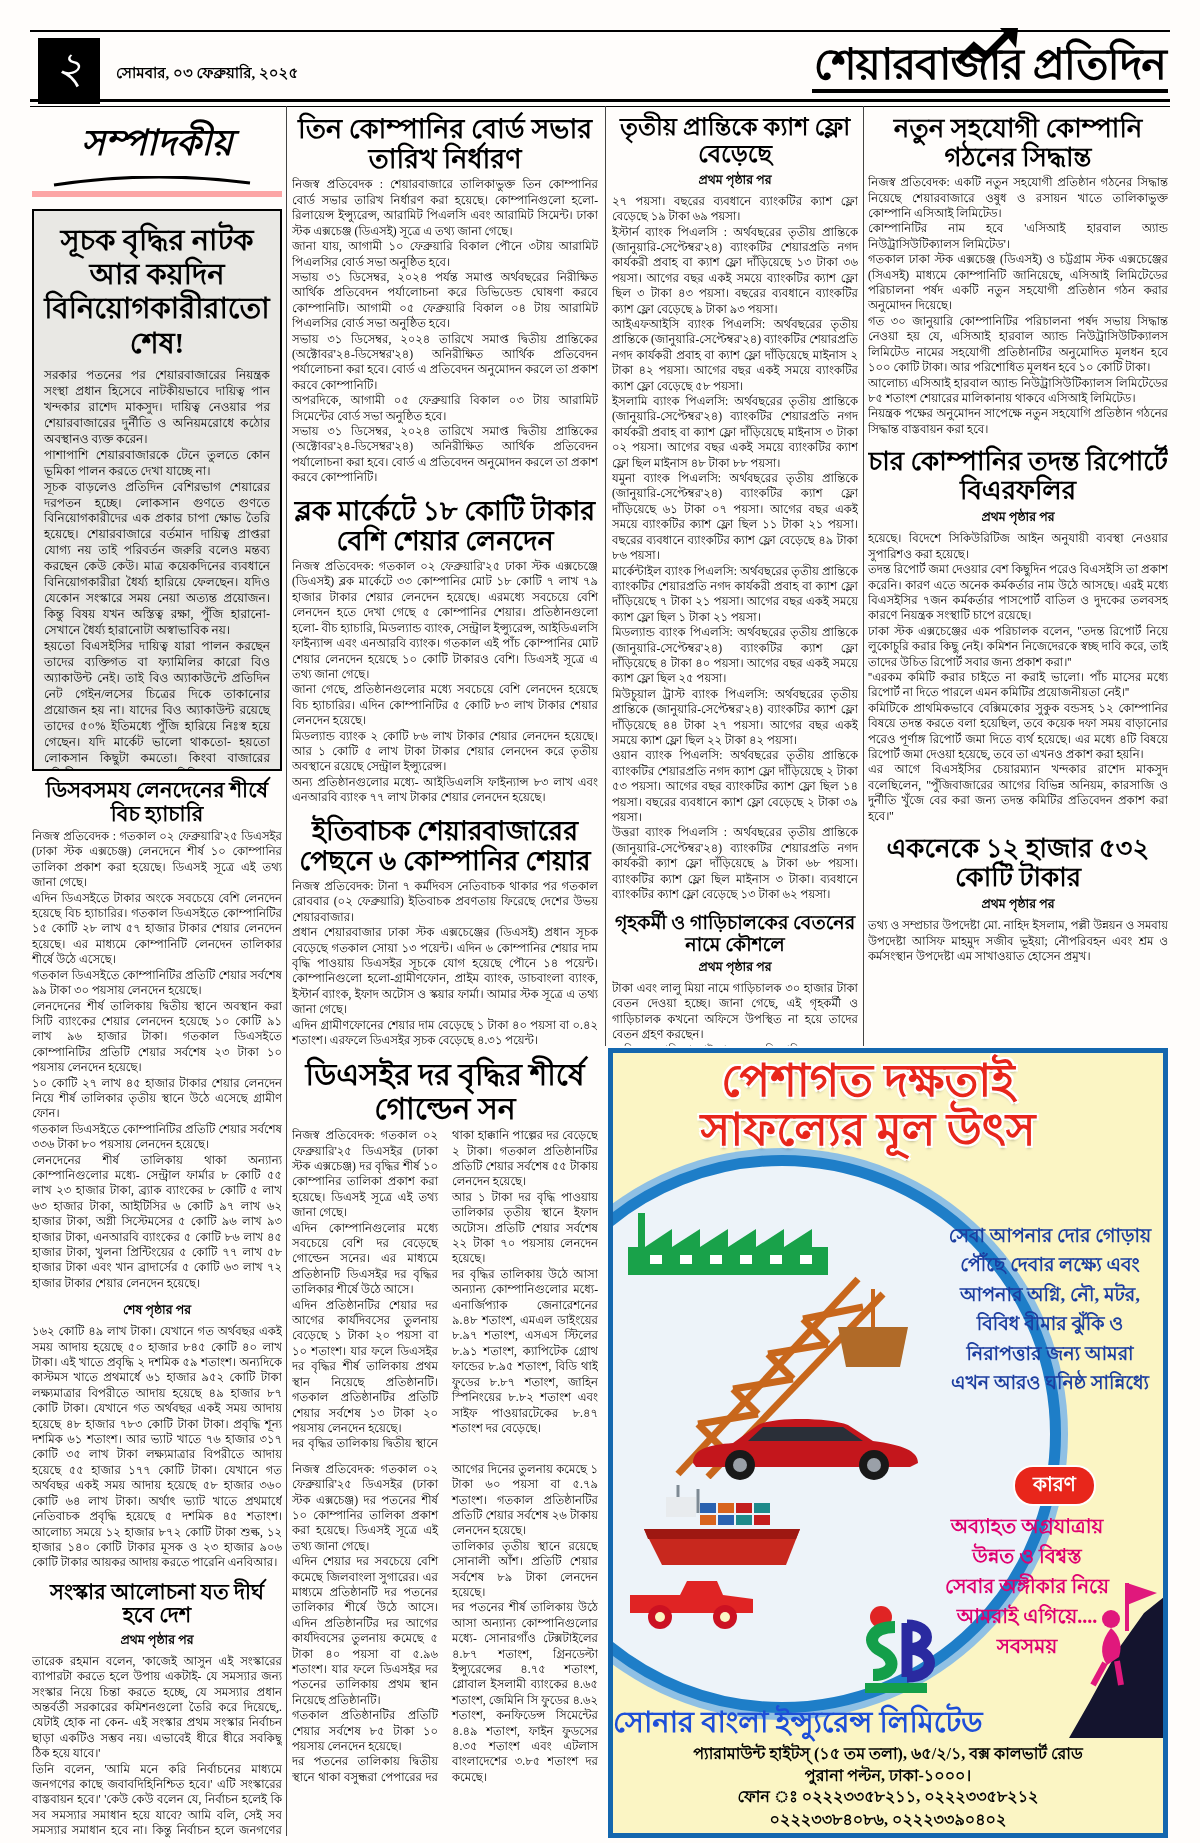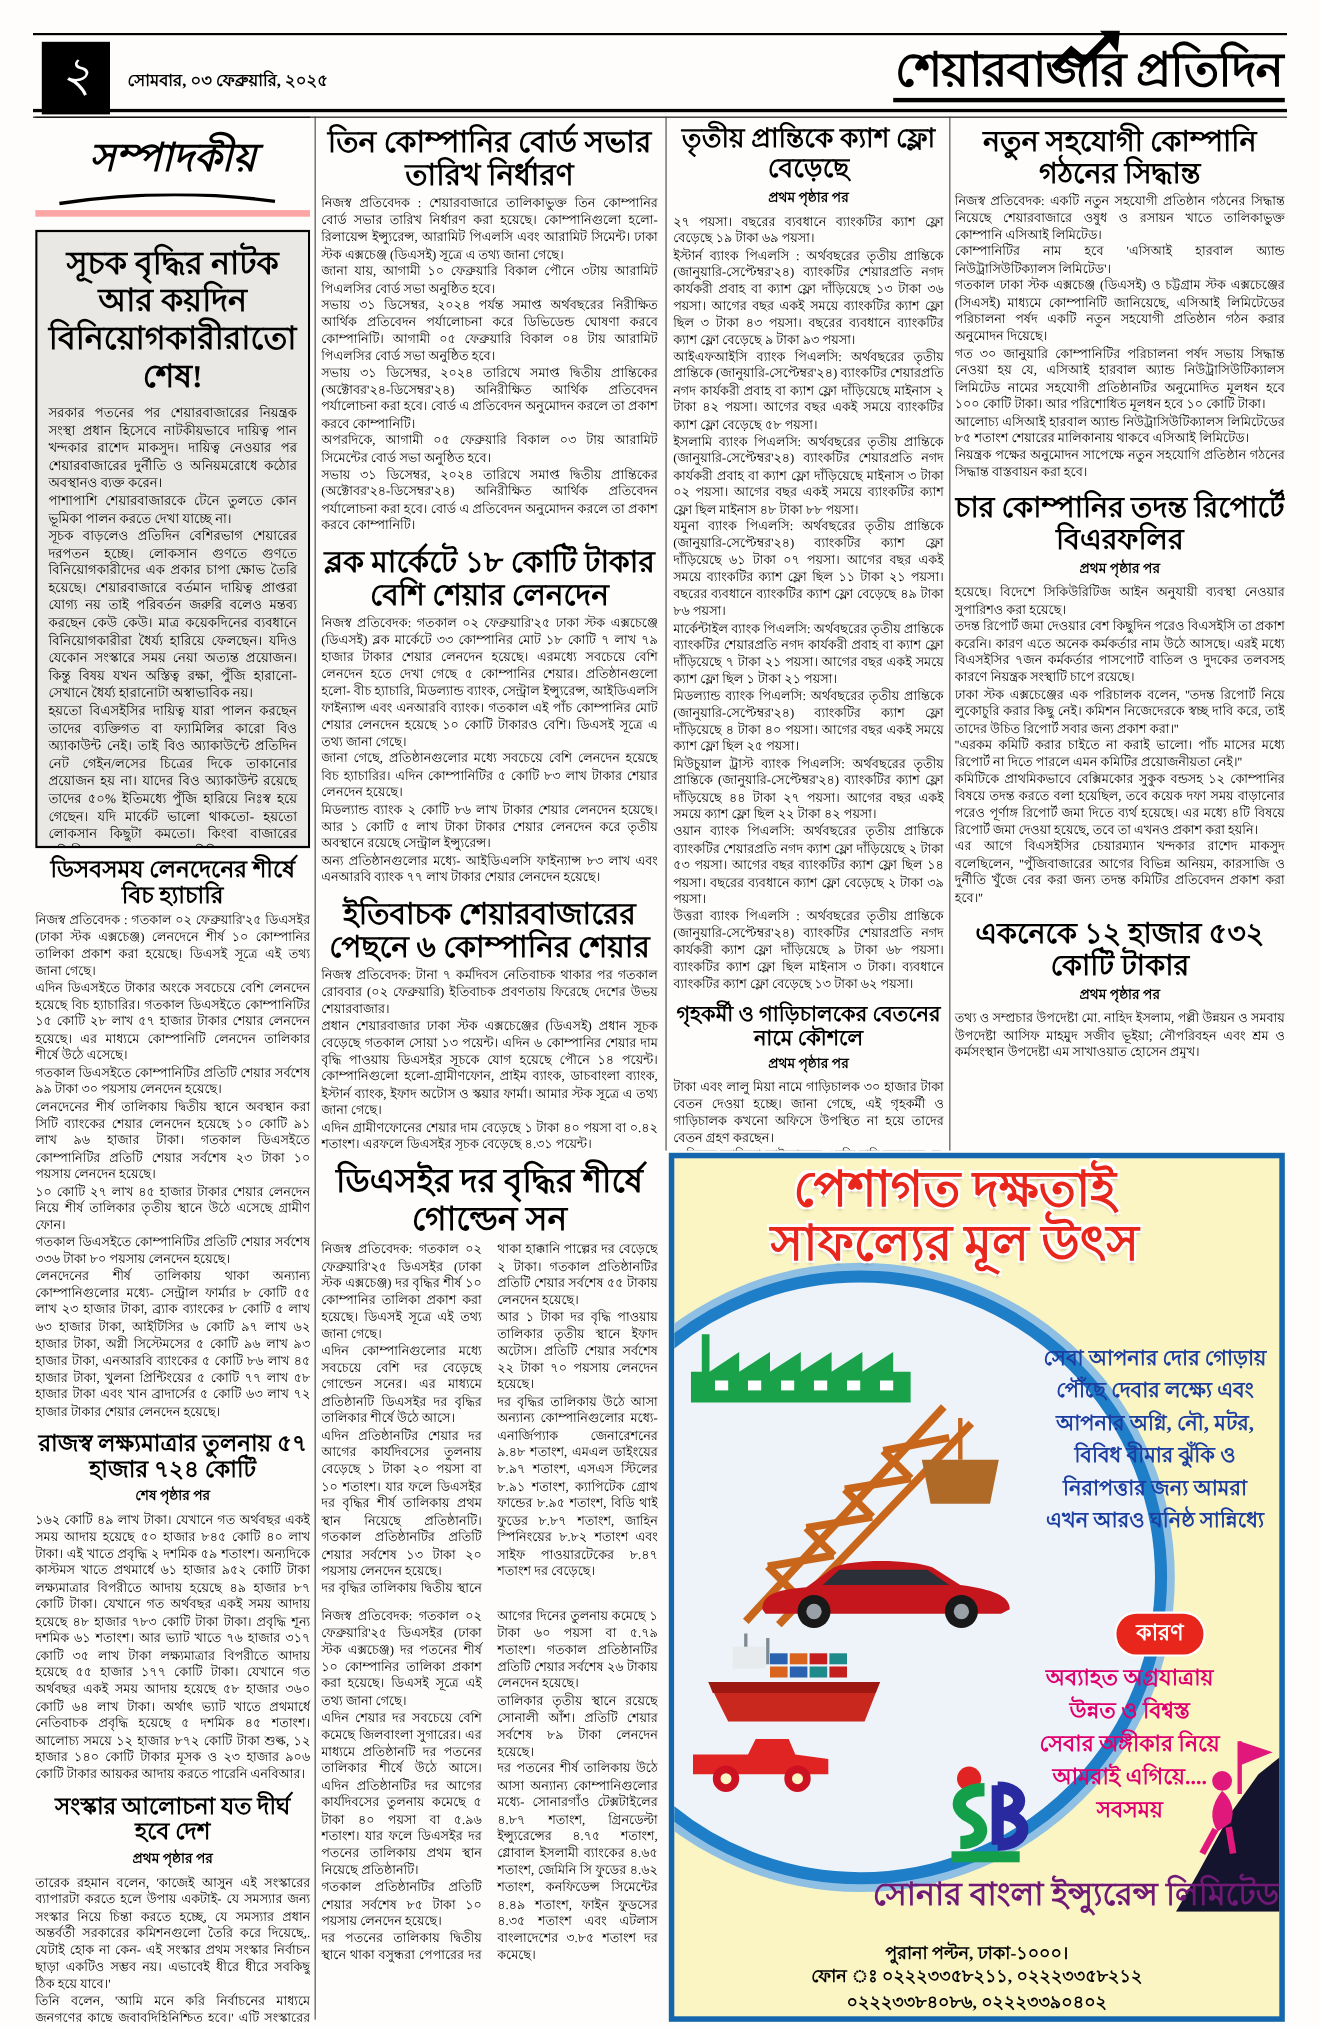--- a/index.html
+++ b/index.html
@@ -49,21 +49,21 @@
   .ad-art{position:absolute;}
   .ad-headline{position:absolute;left:0;right:40px;top:4px;text-align:center;font-weight:bold;
       color:#e8261b;font-size:45px;line-height:1.08;
       text-shadow:-2px -2px 0 #fff,2px -2px 0 #fff,-2px 2px 0 #fff,2px 2px 0 #fff,0 3px 3px rgba(0,0,0,.25);}
   .ad-pitch{position:absolute;left:328px;top:168px;width:218px;text-align:center;font-size:19px;
       font-weight:bold;color:#1c3ea0;line-height:1.55;white-space:pre-line;}
   .ad-reason{position:absolute;left:402px;top:414px;background:#e8261b;color:#fff;font-size:20px;
       font-weight:bold;padding:2px 18px;border-radius:18px;box-shadow:0 0 0 2px #fff;}
   .ad-slogan{position:absolute;left:316px;top:458px;width:196px;text-align:center;font-size:20px;
       font-weight:bold;color:#df0070;line-height:1.5;white-space:pre-line;}
-  .ad-company{position:absolute;left:0;right:0;top:646px;text-align:right;color:#701a75;
+  .ad-company{position:absolute;left:0;right:0;top:646px;text-align:left;color:#1d4ed8;
       font-size:29px;font-weight:bold;}
   .ad-addr{position:absolute;left:0;right:0;text-align:center;font-weight:bold;font-size:16px;}
   .a1{top:688px;} .a2{top:710px;} .a3{top:731px;} .a4{top:754px;}
 </style>
 </head>
 <body>
 
 <div class="page">
   <div class="top-rule"></div>
 
@@ -107,21 +107,20 @@
       <h2>ডিসবসময লেনদেনের শীর্ষে বিচ হ্যাচারি</h2>
       <p class="body">নিজস্ব প্রতিবেদক : গতকাল ০২ ফেব্রুয়ারি'২৫ ডিএসইর (ঢাকা স্টক এক্সচেঞ্জ) লেনদেনে শীর্ষ ১০ কোম্পানির তালিকা প্রকাশ করা হয়েছে। ডিএসই সূত্রে এই তথ্য জানা গেছে।
 এদিন ডিএসইতে টাকার অংকে সবচেয়ে বেশি লেনদেন হয়েছে বিচ হ্যাচারির। গতকাল ডিএসইতে কোম্পানিটির ১৫ কোটি ২৮ লাখ ৫৭ হাজার টাকার শেয়ার লেনদেন হয়েছে। এর মাধ্যমে কোম্পানিটি লেনদেন তালিকার শীর্ষে উঠে এসেছে।
 গতকাল ডিএসইতে কোম্পানিটির প্রতিটি শেয়ার সর্বশেষ ৯৯ টাকা ৩০ পয়সায় লেনদেন হয়েছে।
 লেনদেনের শীর্ষ তালিকায় দ্বিতীয় স্থানে অবস্থান করা সিটি ব্যাংকের শেয়ার লেনদেন হয়েছে ১০ কোটি ৯১ লাখ ৯৬ হাজার টাকা। গতকাল ডিএসইতে কোম্পানিটির প্রতিটি শেয়ার সর্বশেষ ২৩ টাকা ১০ পয়সায় লেনদেন হয়েছে।
 ১০ কোটি ২৭ লাখ ৪৫ হাজার টাকার শেয়ার লেনদেন নিয়ে শীর্ষ তালিকার তৃতীয় স্থানে উঠে এসেছে গ্রামীণ ফোন।
 গতকাল ডিএসইতে কোম্পানিটির প্রতিটি শেয়ার সর্বশেষ ৩৩৬ টাকা ৮০ পয়সায় লেনদেন হয়েছে।
 লেনদেনের শীর্ষ তালিকায় থাকা অন্যান্য কোম্পানিগুলোর মধ্যে- সেন্ট্রাল ফার্মার ৮ কোটি ৫৫ লাখ ২৩ হাজার টাকা, ব্র্যাক ব্যাংকের ৮ কোটি ৫ লাখ ৬৩ হাজার টাকা, আইটিসির ৬ কোটি ৯৭ লাখ ৬২ হাজার টাকা, অগ্নী সিস্টেমসের ৫ কোটি ৯৬ লাখ ৯৩ হাজার টাকা, এনআরবি ব্যাংকের ৫ কোটি ৮৬ লাখ ৪৫ হাজার টাকা, খুলনা প্রিন্টিংয়ের ৫ কোটি ৭৭ লাখ ৫৮ হাজার টাকা এবং খান ব্রাদার্সের ৫ কোটি ৬৩ লাখ ৭২ হাজার টাকার শেয়ার লেনদেন হয়েছে।</p>
     </article>
     <article>
-      <h2>রাজস্ব লক্ষ্যমাত্রার তুলনায় ৫৭ হাজার ৭২৪ কোটি</h2>
       <div class="cont">শেষ পৃষ্ঠার পর</div>
       <p class="body">১৬২ কোটি ৪৯ লাখ টাকা। যেখানে গত অর্থবছর একই সময় আদায় হয়েছে ৫০ হাজার ৮৪৫ কোটি ৪০ লাখ টাকা। এই খাতে প্রবৃদ্ধি ২ দশমিক ৫৯ শতাংশ। অন্যদিকে কাস্টমস খাতে প্রথমার্ধে ৬১ হাজার ৯৫২ কোটি টাকা লক্ষ্যমাত্রার বিপরীতে আদায় হয়েছে ৪৯ হাজার ৮৭ কোটি টাকা। যেখানে গত অর্থবছর একই সময় আদায় হয়েছে ৪৮ হাজার ৭৮৩ কোটি টাকা টাকা। প্রবৃদ্ধি শূন্য দশমিক ৬১ শতাংশ। আর ভ্যাট খাতে ৭৬ হাজার ৩১৭ কোটি ৩৫ লাখ টাকা লক্ষ্যমাত্রার বিপরীতে আদায় হয়েছে ৫৫ হাজার ১৭৭ কোটি টাকা। যেখানে গত অর্থবছর একই সময় আদায় হয়েছে ৫৮ হাজার ৩৬০ কোটি ৬৪ লাখ টাকা। অর্থাৎ ভ্যাট খাতে প্রথমার্ধে নেতিবাচক প্রবৃদ্ধি হয়েছে ৫ দশমিক ৪৫ শতাংশ। আলোচ্য সময়ে ১২ হাজার ৮৭২ কোটি টাকা শুল্ক, ১২ হাজার ১৪০ কোটি টাকার মূসক ও ২৩ হাজার ৯০৬ কোটি টাকার আয়কর আদায় করতে পারেনি এনবিআর।</p>
     </article>
     <article>
       <h2>সংস্কার আলোচনা যত দীর্ঘ হবে দেশ</h2>
       <div class="cont">প্রথম পৃষ্ঠার পর</div>
       <p class="body">তারেক রহমান বলেন, 'কাজেই আসুন এই সংস্কারের ব্যাপারটা করতে হলে উপায় একটাই- যে সমস্যার জন্য সংস্কার নিয়ে চিন্তা করতে হচ্ছে, যে সমস্যার প্রধান অন্তর্বর্তী সরকারের কমিশনগুলো তৈরি করে দিয়েছে,. যেটাই হোক না কেন- এই সংস্কার প্রথম সংস্কার নির্বাচন ছাড়া একটিও সম্ভব নয়। এভাবেই ধীরে ধীরে সবকিছু ঠিক হয়ে যাবে।'
 তিনি বলেন, 'আমি মনে করি নির্বাচনের মাধ্যমে জনগণের কাছে জবাবদিহিনিশ্চিত হবে।' এটি সংস্কারের বাস্তবায়ন হবে।' 'কেউ কেউ বলেন যে, নির্বাচন হলেই কি সব সমস্যার সমাধান হয়ে যাবে? আমি বলি, সেই সব সমস্যার সমাধান হবে না। কিন্তু নির্বাচন হলে জনগণের ভোটের মাধ্যমে যে ব্যক্তি বা যারা দেশ পরিচালনার সুযোগ পাবে তখন সমস্যার এক জট, সমস্যার এক শুভ পথের আলোর দেখা যাবে।'
 বিএনপি নেতাকর্মীদের দলের প্রতি অঙ্গীকার রাখার চেয়ারম্যান বলেন, 'আসুন আমাদের এই কর্মশালার মাধ্যমে আমার দলের নেতাকর্মী এবং যারা উপস্থিত আছেন সবাই মিলে আজ আমরা প্রতিজ্ঞা করি যে, বাংলাদেশের মানুষ আমাদের প্রতি পরিচ্ছন্নতার সুযোগ দিলে সেই প্রত্যাশা আমরা জনগণের বিভিন্ন প্রান্তিকে- আমাদের সবার কর্তব্য হবে, এই ওয়াদা সর্বোচ্চ পূরণের চেষ্টা করবো ইনশাআল্লাহ।'
 ঢাকা মহানগর দক্ষিণ বিএনপির উদ্যোগে শ্যামপুরের কদমতলীর বালুর মাঠে 'রাষ্ট্র কাঠামো মেরামতের ৩১ দফা ও জনসম্পৃক্তি' শীর্ষক প্রশিক্ষণ কর্মশালা অনুষ্ঠিত হয়। এদিকে মহানগরের বিভিন্ন ওয়ার্ডের নেতাকর্মীদের অংশগ্রহণে কর্মশালায় আরও উপস্থিত ছিলেন দলের জ্যেষ্ঠ নেতারা। এতে রাজধানীর যানবহট, পরিবেশ শৃঙ্খলা, শ্যাম্পেইনসহ নানা বিষয়ে মহড়া তুলে ধরা হয়। কর্মশালা সঞ্চালনা করেন ঢাকা মহানগর দক্ষিণ বিএনপির সদস্য সচিব রফিকুল আলম মজনু। এসব সময় মহানগর নেতারা বিভিন্ন সাংগঠনিক কার্যক্রম ও দিকনির্দেশনা উপস্থাপন করেন এবং আগামী দিনের আন্দোলন-সংগ্রামে ঐক্যবদ্ধ থাকার আহ্বান জানান। কর্মশালা শেষে উপস্থিত সবাইকে ধন্যবাদ জানিয়ে বক্তব্য শেষ করেন আমন্ত্রিত অতিথিরা।</p>
@@ -321,17 +320,18 @@
     </svg>
 
     <svg class="ad-art" style="left:238px;top:550px;" width="90" height="94" viewBox="0 0 90 94">
       <circle cx="30" cy="14" r="11" fill="#e02424"></circle>
       <path d="M44,24 C20,24 14,40 30,48 C46,56 44,72 22,72" fill="none" stroke="#149f4a" stroke-width="12"></path>
       <path d="M56,20 L56,74 M56,22 C82,22 82,46 56,46 M56,46 C86,46 86,74 56,74" fill="none" stroke="#2a2aa0" stroke-width="11"></path>
       <rect x="14" y="80" width="62" height="10" fill="#149f4a"></rect>
     </svg>
 
     <div class="ad-company">সোনার বাংলা ইন্স্যুরেন্স লিমিটেড</div>
+    <div class="ad-addr a1">প্যারামাউন্ট হাইটস্ (১৫ তম তলা), ৬৫/২/১, বক্স কালভার্ট রোড</div>
     <div class="ad-addr a2">পুরানা পল্টন, ঢাকা-১০০০।</div>
     <div class="ad-addr a3">ফোন ঃ ০২২২৩৩৫৮২১১, ০২২২৩৩৫৮২১২</div>
     <div class="ad-addr a4">০২২২৩৩৮৪০৮৬, ০২২২৩৩৯০৪০২</div>
   </aside>
 </div>
 
 </body></html>

